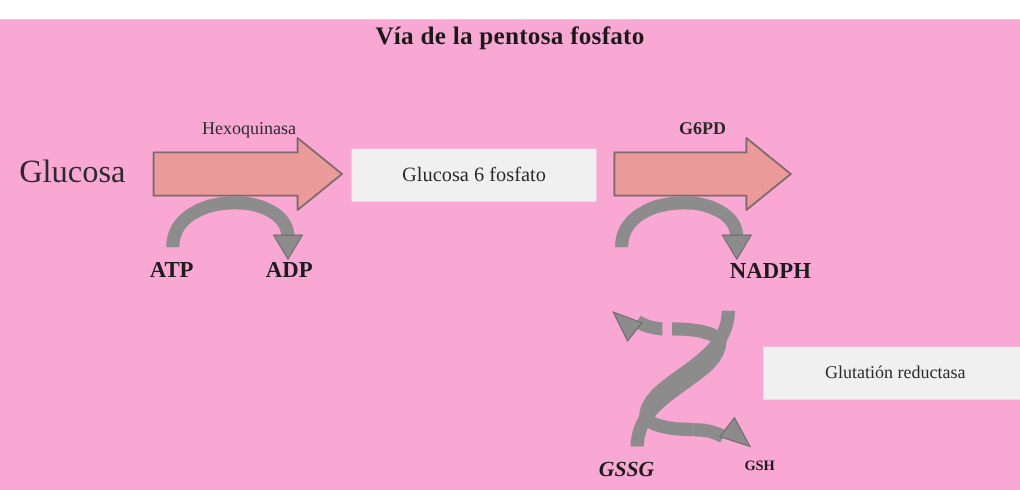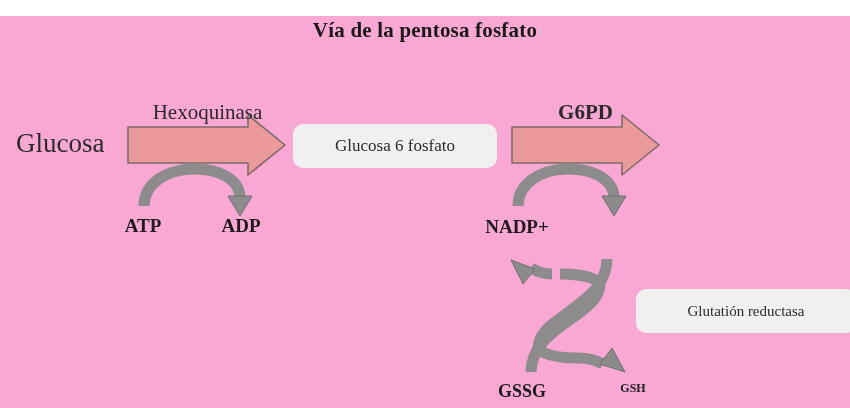--- a/index.html
+++ b/index.html
@@ -39,35 +39,34 @@
     white-space: nowrap;
   }
   .cofactor {
     font-size: 19px;
     font-weight: bold;
     color: #1c1c1c;
     white-space: nowrap;
     text-align: center;
   }
   .enzyme-label {
-    font-size: 21px;
+    font-size: 15px;
     color: #2a2a2a;
     white-space: nowrap;
     text-align: center;
   }
 
   
   .gray-box {
     background: #f0f0f0;
     display: flex;
     align-items: center;
     justify-content: center;
     color: #2b2b2b;
     white-space: nowrap;
-    border-radius: 10px;
   }
   #box-g6p {
     left: 293px;
     top: 108px;
     width: 204px;
     height: 44px;
     font-size: 17px;
   }
   #box-glutathione {
     left: 636px;
@@ -128,20 +127,20 @@
 
   <div class="abs enzyme-label" style="left:130px; top:84px; width:155px;">Hexoquinasa</div>
 
   <div class="abs gray-box" id="box-g6p">Glucosa 6 fosfato</div>
 
   <div class="abs enzyme-label" style="left:513px; top:84px; width:145px;font-weight:bold;">G6PD</div>
 
   <div class="abs cofactor" style="left:96px; top:199px; width:94px;">ATP</div>
   <div class="abs cofactor" style="left:194px; top:199px; width:94px;">ADP</div>
 
-  <div class="abs cofactor" style="left:458px; top:200px; width:118px;">NADP+</div>
+  <div class="abs cofactor" style="left:583px; top:200px; width:118px;">NADPH</div>
 
   <div class="abs gray-box" id="box-glutathione">Glutatión reductasa</div>
 
-  <div class="abs cofactor" style="left:470px; top:365px; width:104px; font-size:18px;">GSSG</div>
+  <div class="abs cofactor" style="left:470px; top:365px; width:104px; font-size:18px;font-style:italic;">GSSG</div>
   <div class="abs cofactor" style="left:585px; top:365px; width:96px; font-size:12px;">GSH</div>
 
 </div>
 
 </body></html>

